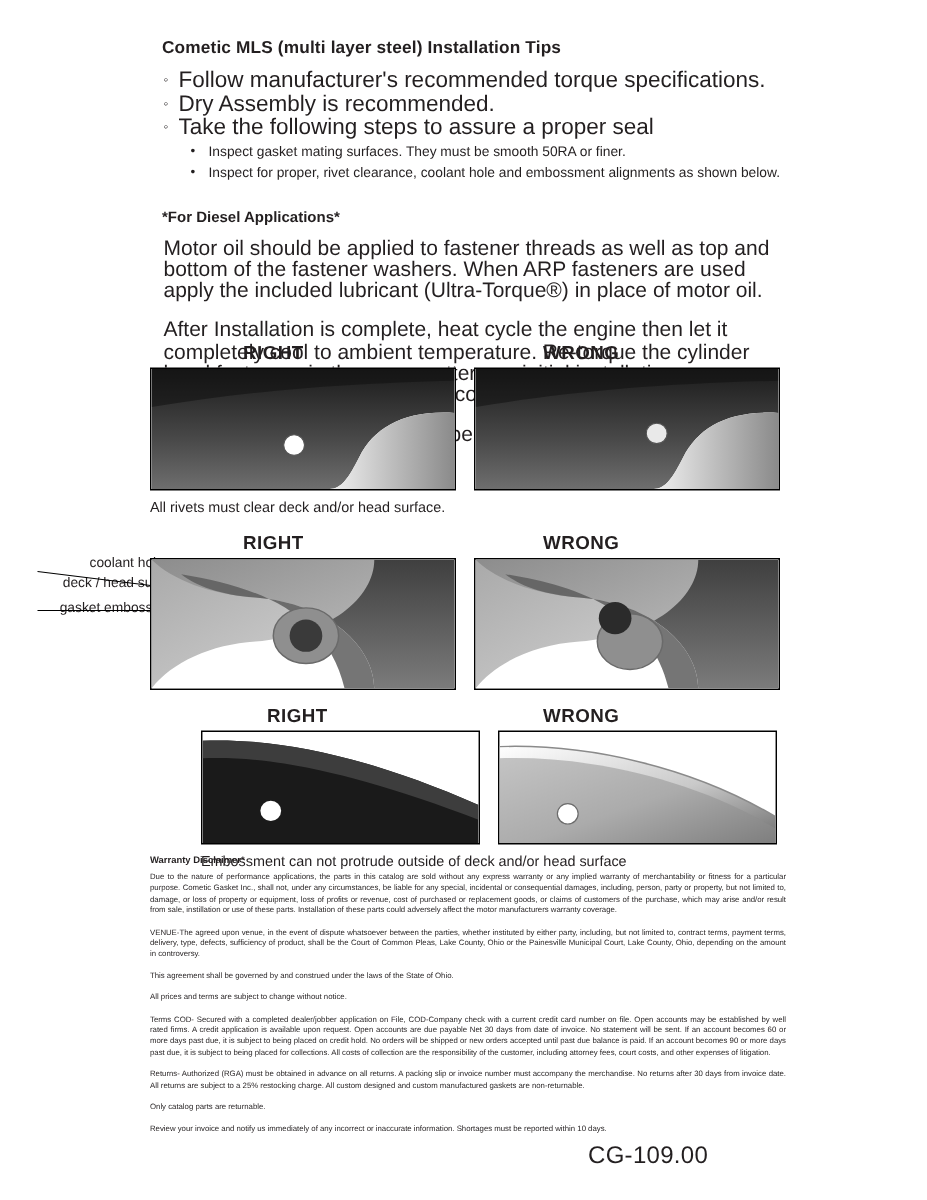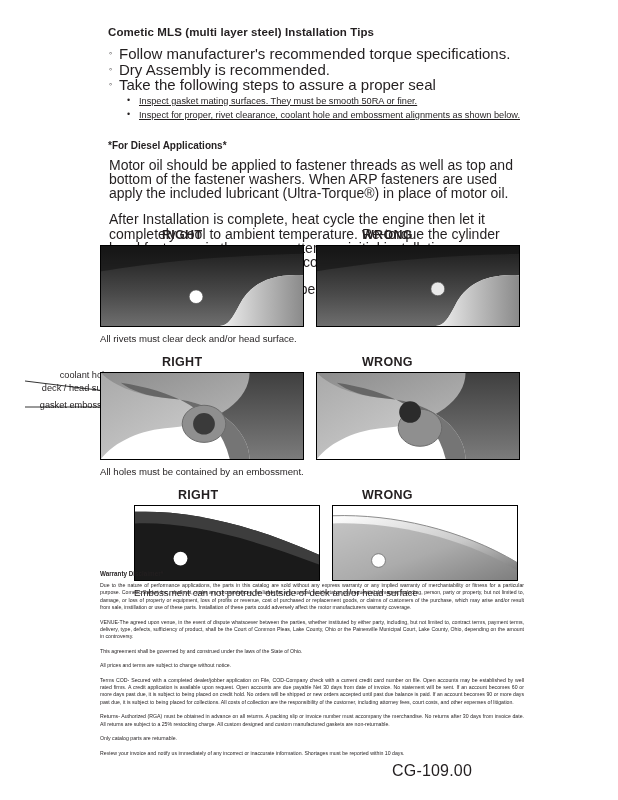--- a/index.html
+++ b/index.html
@@ -49,21 +49,20 @@
     content: "\25E6";
     position: absolute;
     left: 9px;
     top: -1px;
     font-size: 9px;
   }
   ul.subbullets {
     list-style: none;
     margin: 0;
     padding: 0;
-    text-decoration: underline;
   }
   ul.subbullets > li {
     position: relative;
     font-size: 9.2px;
     line-height: 14.5px;
     padding-left: 15px;
   }
   ul.subbullets > li::before {
     content: "\2022";
     position: absolute;
@@ -293,21 +292,20 @@
             </defs>
             <rect x="0" y="0" width="204" height="88" fill="#ffffff"></rect>
             <path d="M0,0 H204 V88 H150 C150,60 120,30 70,26 C40,24 14,14 0,0 Z" fill="url(#g4)"></path>
             <path d="M0,0 H150 C150,26 120,52 70,56 C40,58 14,70 0,88 Z" fill="url(#g4b)" opacity="0.85"></path>
             <path d="M20,10 C70,18 118,36 130,88 L150,88 C150,60 120,30 70,26 C46,24 30,18 20,10 Z" fill="#5d5d5d" opacity="0.85"></path>
             <ellipse cx="104" cy="56" rx="22" ry="19" fill="#8f8f8f" stroke="#6a6a6a" stroke-width="1"></ellipse>
             <circle cx="94" cy="40" r="11" fill="#2b2b2b"></circle>
           </svg>
         </div>
       </div>
-      <p class="caption">All holes must be contained by an embossment.</p>
     </div>
 
     <div class="figrow" style="margin-top:10px;">
       <div class="figlabel-row">
         <span class="figlabel" style="left:78px;">RIGHT</span>
         <span class="figlabel" style="left:262px;">WRONG</span>
       </div>
       <div class="panels" style="margin-left:34px;">
         <div class="panel" style="width:186px; height:76px;">
           <svg viewBox="0 0 186 76" preserveAspectRatio="none">

